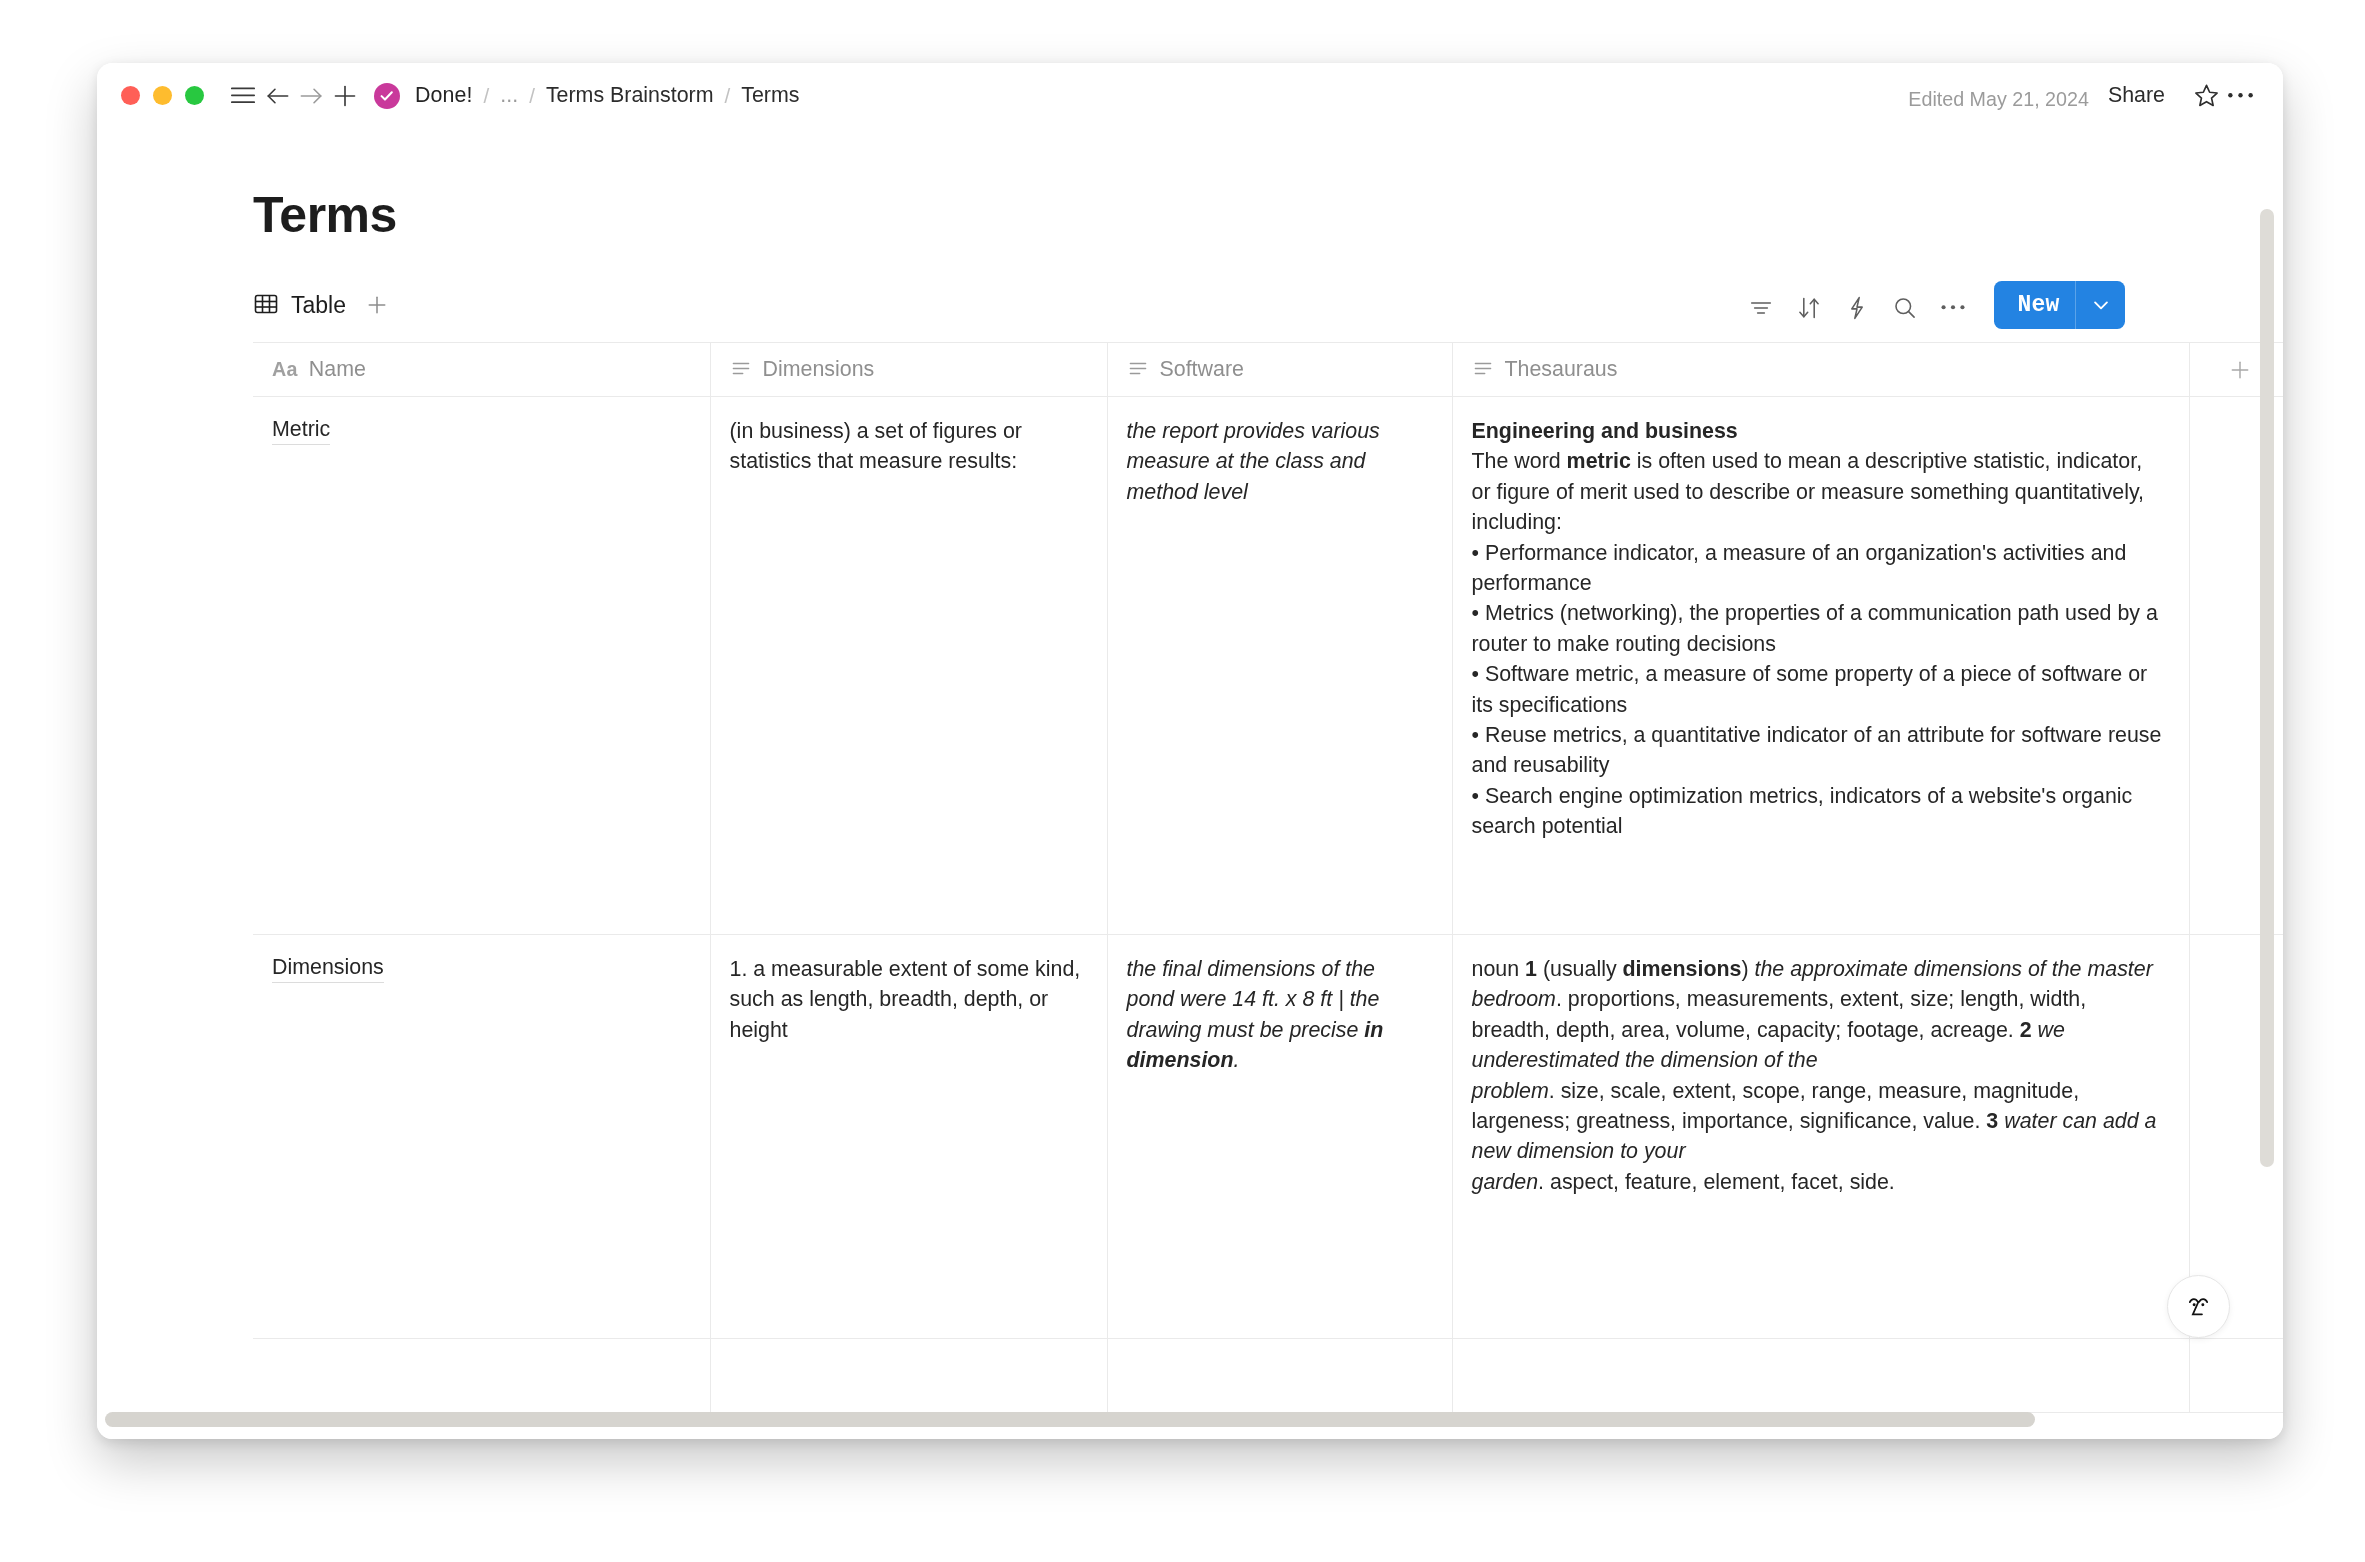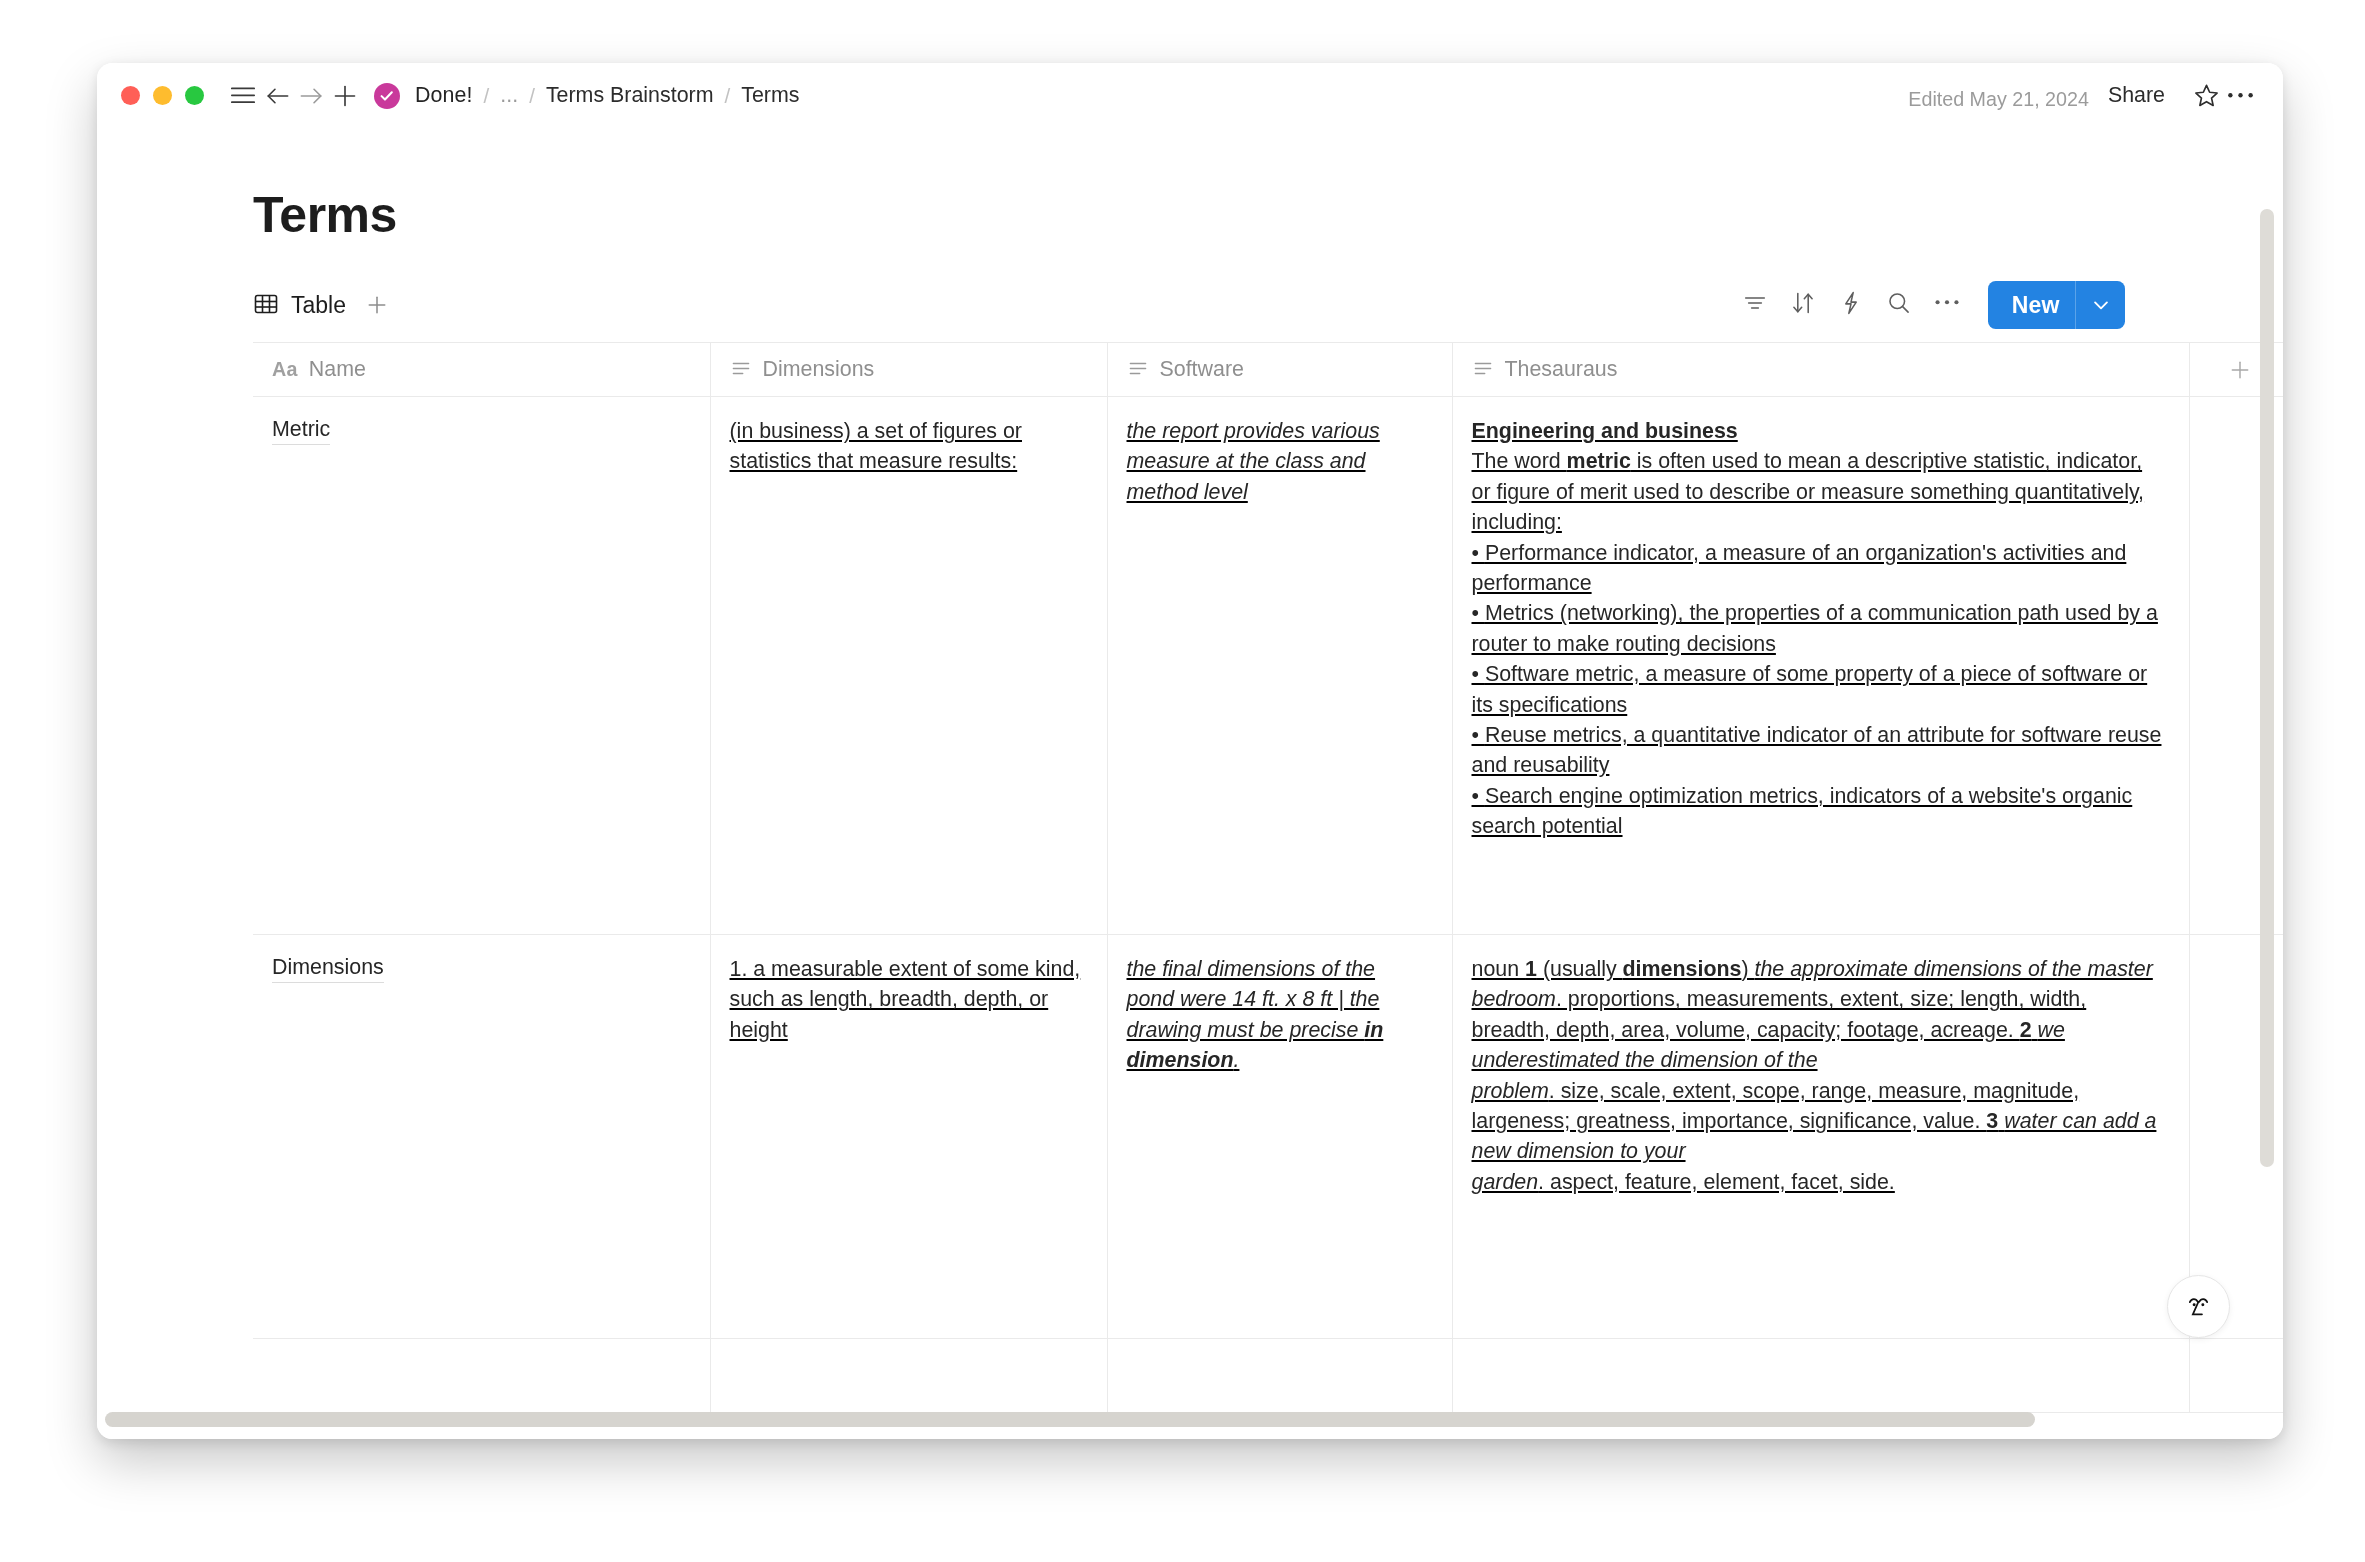--- a/index.html
+++ b/index.html
@@ -89,21 +89,21 @@
   .viewbar {
     display: flex; align-items: center;
     margin: 36px 0 0 0;
     padding: 0 158px 0 156px;
     height: 50px;
   }
   .view-tab { display: flex; align-items: center; gap: 12px; }
   .view-tab-label { font-size: 23px; color: #1d1d1d; }
   .add-view { margin-left: 19px; color: #8d8d8d; display: flex; align-items: center; }
 
-  .viewbar-right { margin-left: auto; display: flex; align-items: flex-start; gap: 0; }
+  .viewbar-right { margin-left: auto; display: flex; align-items: flex-end; gap: 0; font-family: Liberation Mono, monospace; }
   .vb-icon {
     width: 48px; height: 43px;
     display: flex; align-items: center; justify-content: center;
     color: #5e5e5e;
   }
   .new-btn {
     display: flex; align-items: center;
     height: 48px;
     background: #2383e2;
     border-radius: 7.7px;
@@ -147,21 +147,21 @@
   }
   .tbl th { height: 53px; padding: 0 0 0 19px; }
   .tbl th.plus-col, .tbl td.plus-col { border-right: none; }
 
   .th-inner { display: flex; align-items: center; gap: 11px; height: 53px; }
   .th-label { font-size: 21.4px; color: #8f8f8f; }
   .type-aa { font-size: 19.7px; color: #a0a0a0; font-weight: bold; letter-spacing: 0.3px; }
   .plus-head { display: flex; align-items: center; justify-content: flex-start;
                height: 53px; color: #a8a8a8; padding-left: 19px; }
 
-  .tbl td { padding: 19px 26px 26px 19px; text-decoration: underline; }
+  .tbl td { padding: 19px 26px 26px 19px; }
   .cell-text { font-size: 21.4px; line-height: 1.42; color: #262626; }
   .cell-text.italic { font-style: italic; }
   .name-link {
     font-size: 21.4px; color: #262626;
     border-bottom: 0.9px solid #dcdcdc;
     display: inline-block; line-height: 1.3;
   }
   .cell-text b { font-weight: bold; }
 
   .row-tall td { height: 538px; }

